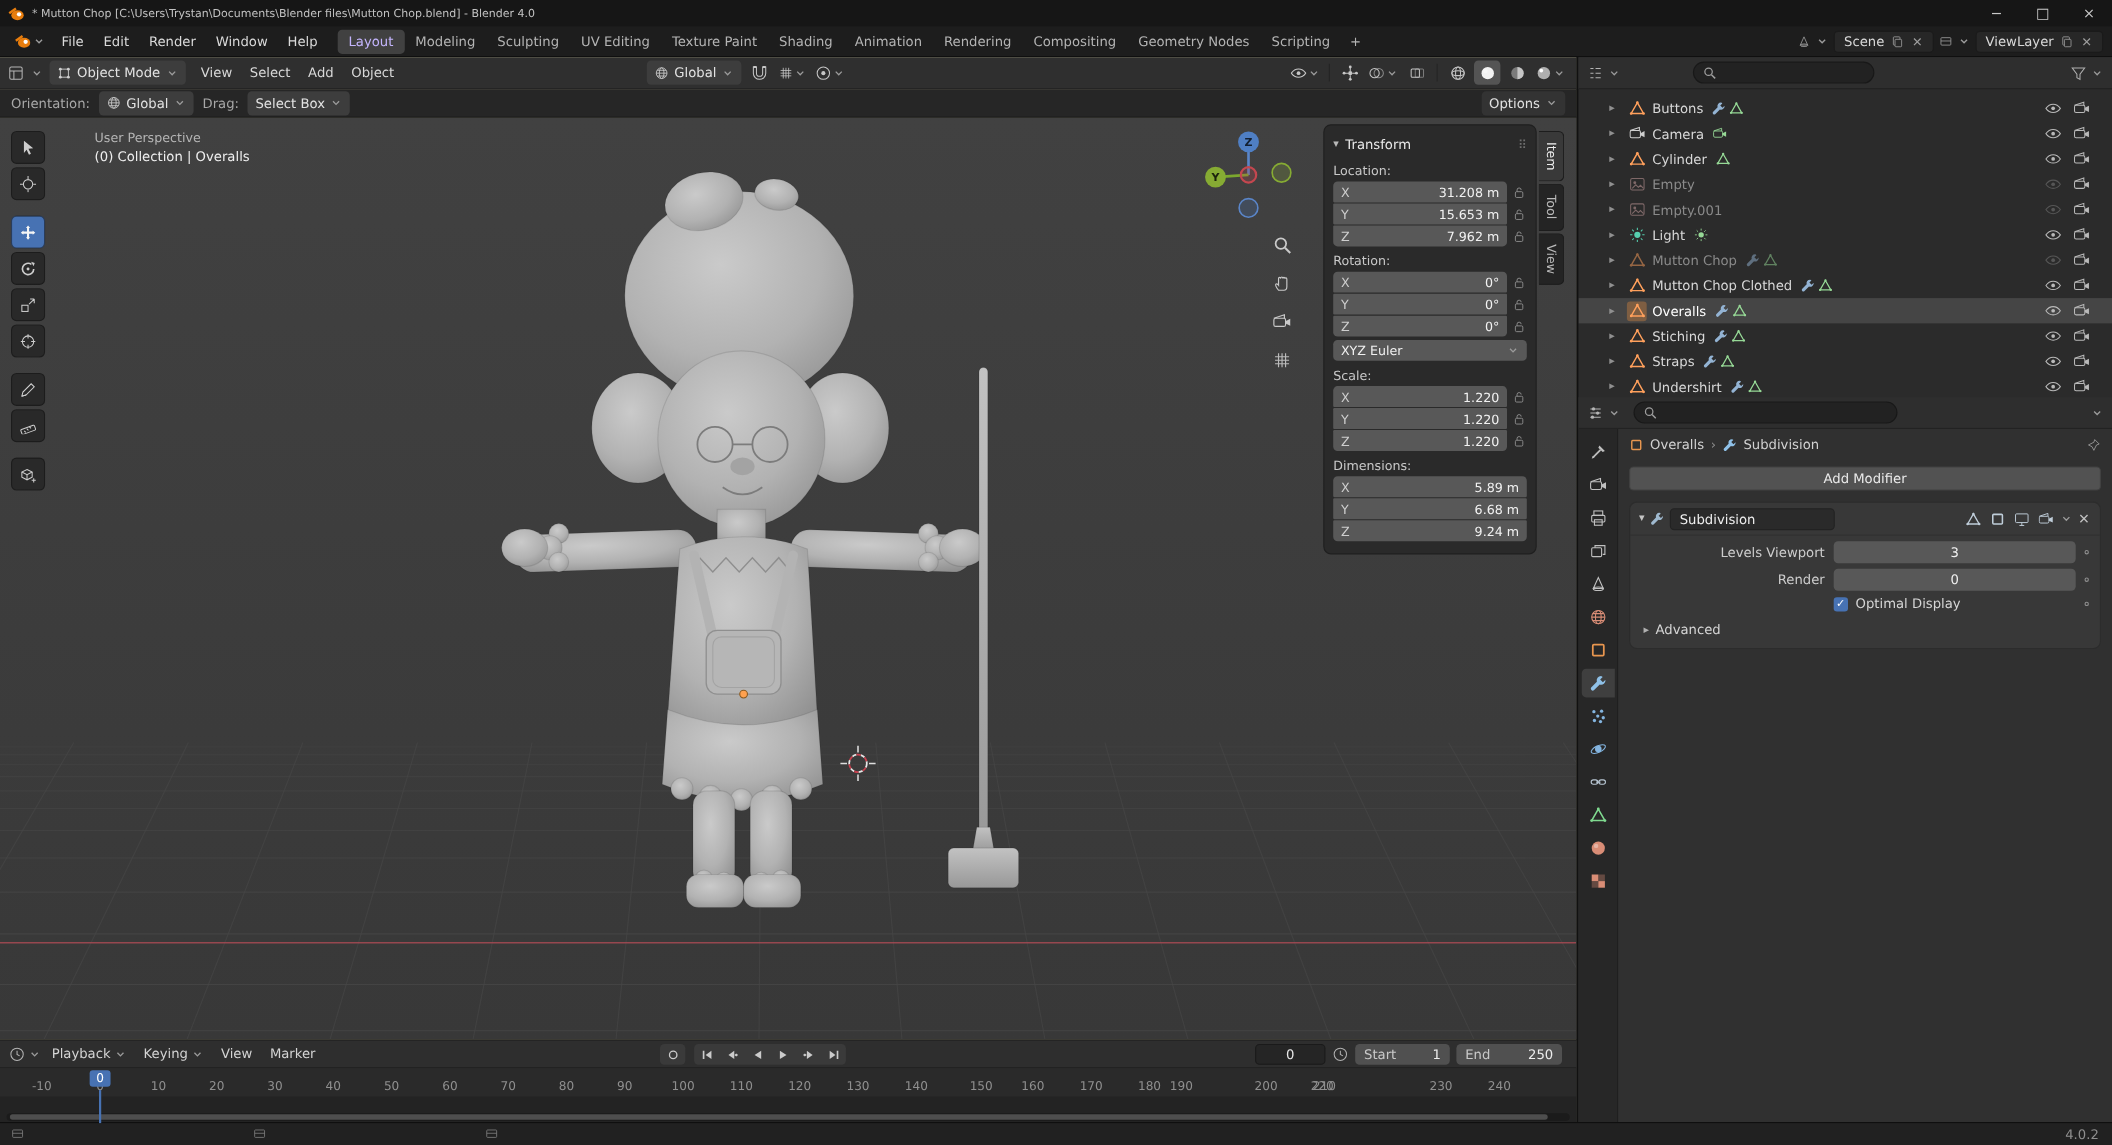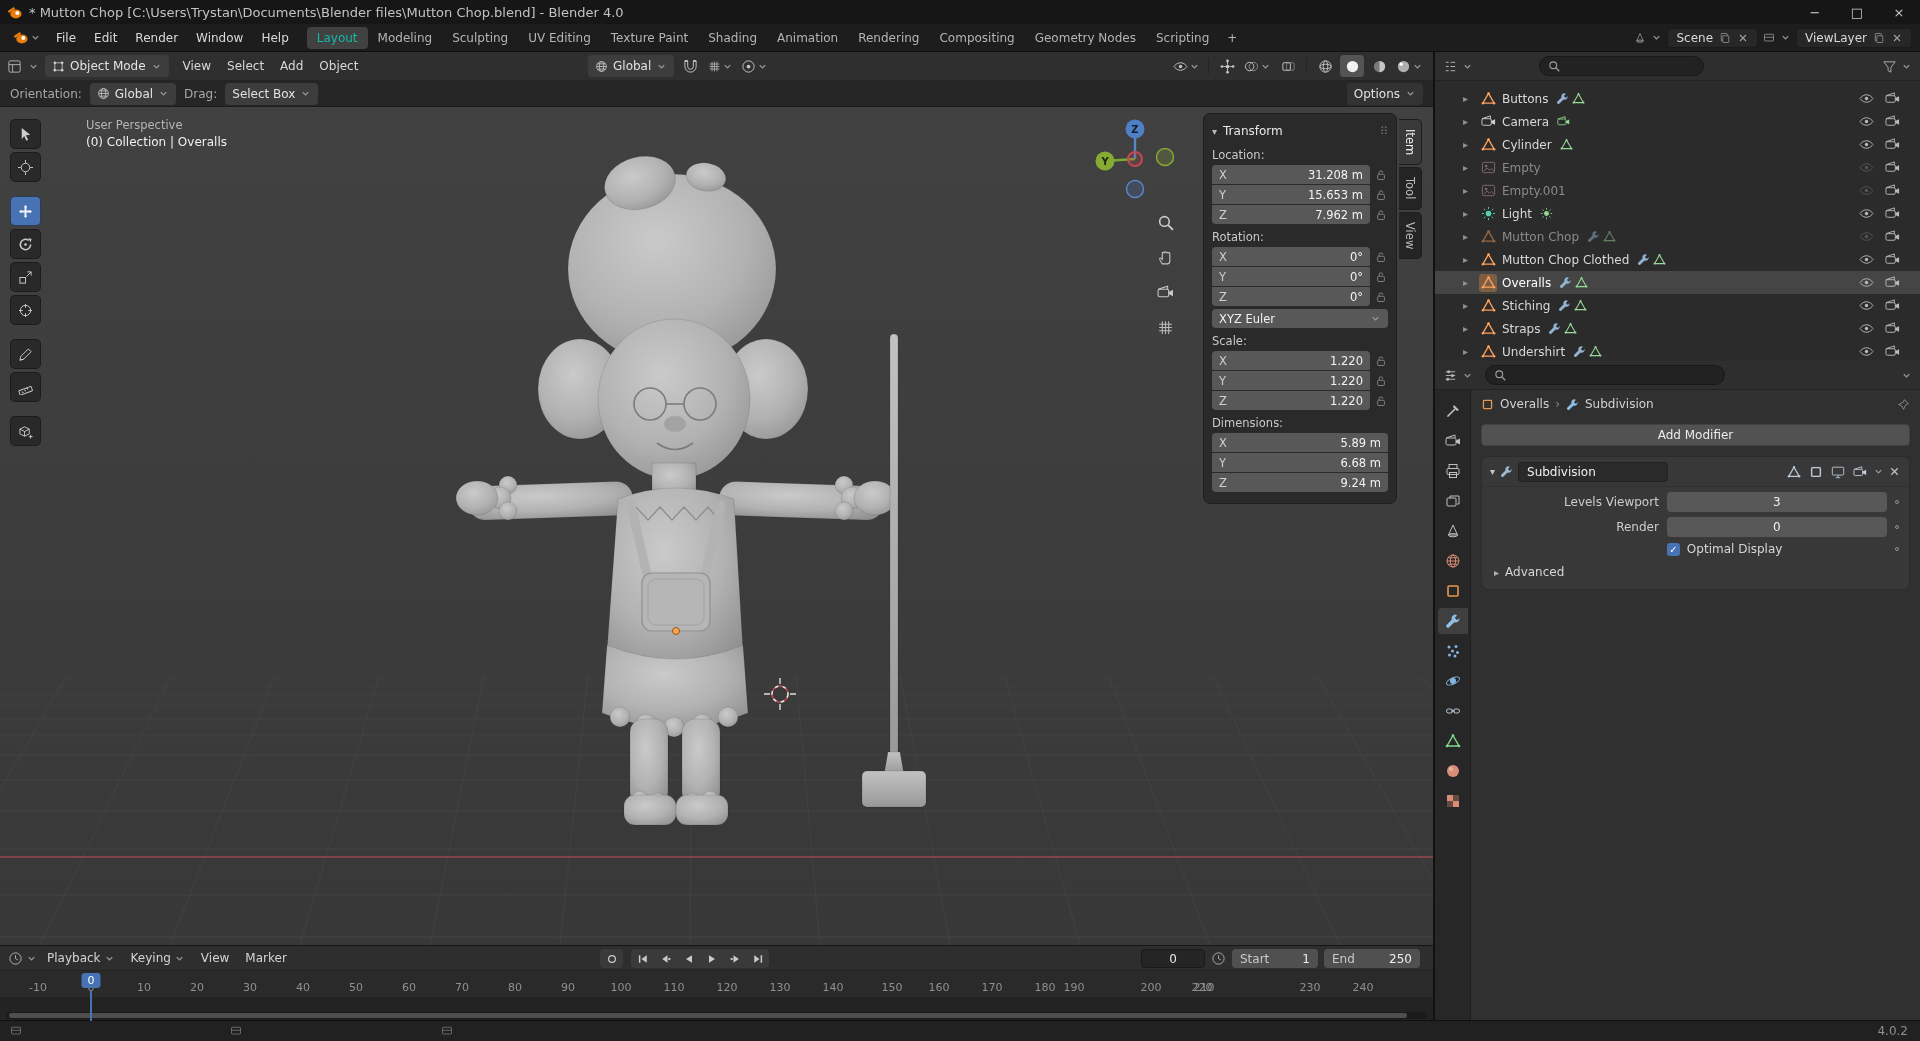--- a/index.html
+++ b/index.html
@@ -4,31 +4,31 @@
 <style>
 *{margin:0;padding:0;box-sizing:border-box;cursor:default}
 html,body{width:1920px;height:1041px;overflow:hidden;background:#1d1d1d}
 body{font-family:"DejaVu Sans","Liberation Sans",sans-serif;font-size:12px;color:#d6d6d6}
 .ic{width:15px;height:15px;display:block;flex:none}
 .caret{width:11px;height:11px;color:#9b9b9b;flex:none}
 
 
 #titlebar{height:24px;background:#161616;display:flex;align-items:center;gap:7px;padding-left:7px}
 #titlebar .logo{color:#e87d0d;width:15px;height:15px}
-#titlebar .title{color:#c2c2c2;font-size:13px;white-space:nowrap}
+#titlebar .title{color:#c2c2c2;font-size:10px;white-space:nowrap}
 .winbtns{margin-left:auto;display:flex;align-self:stretch}
 .winbtn{width:42px;display:flex;align-items:center;justify-content:center;color:#c9c9c9;font-size:13px}
 
 
 #topbar{height:28px;background:#1d1d1d;display:flex;align-items:center;padding:0 8px;gap:1px;border-bottom:1px solid #0f0f0f}
 .appmenu{display:flex;align-items:center;gap:2px;padding:0 5px;color:#e87d0d}
 .tmenu{padding:3px 9px;border-radius:4px;color:#dadada;white-space:nowrap}
 #ws-tabs{display:flex;margin-left:8px;align-items:center}
 .ws-tab{padding:4px 10px;color:#b4b4b4;border-radius:4px;white-space:nowrap}
-.ws-tab.active{background:#414141;color:#14b8a6}
+.ws-tab.active{background:#414141;color:#c4b5fd}
 .ws-add{padding:2px 7px;color:#b4b4b4}
 #topbar-right{margin-left:auto;display:flex;align-items:center;gap:5px}
 .tb-pill{display:flex;align-items:center;gap:6px;background:#272727;border:1px solid #1a1a1a;border-radius:4px;height:20px;padding:0 8px;color:#d9d9d9;white-space:nowrap}
 .mini{width:12px;height:12px;color:#9e9e9e;flex:none}
 
 
 #workspace{display:flex;height:968px}
 #vp-col{width:1433px;display:flex;flex-direction:column;background:#fef9c3}
 #vp-header{height:29px;background:#2f2f2f;border-bottom:1px solid #242424;display:flex;align-items:center;padding:0 7px;gap:6px;position:relative;z-index:6}
 .hdr-btn{display:flex;align-items:center;gap:5px;background:#3d3d3d;border-radius:4px;height:22px;padding:0 7px;color:#e2e2e2;white-space:nowrap}

